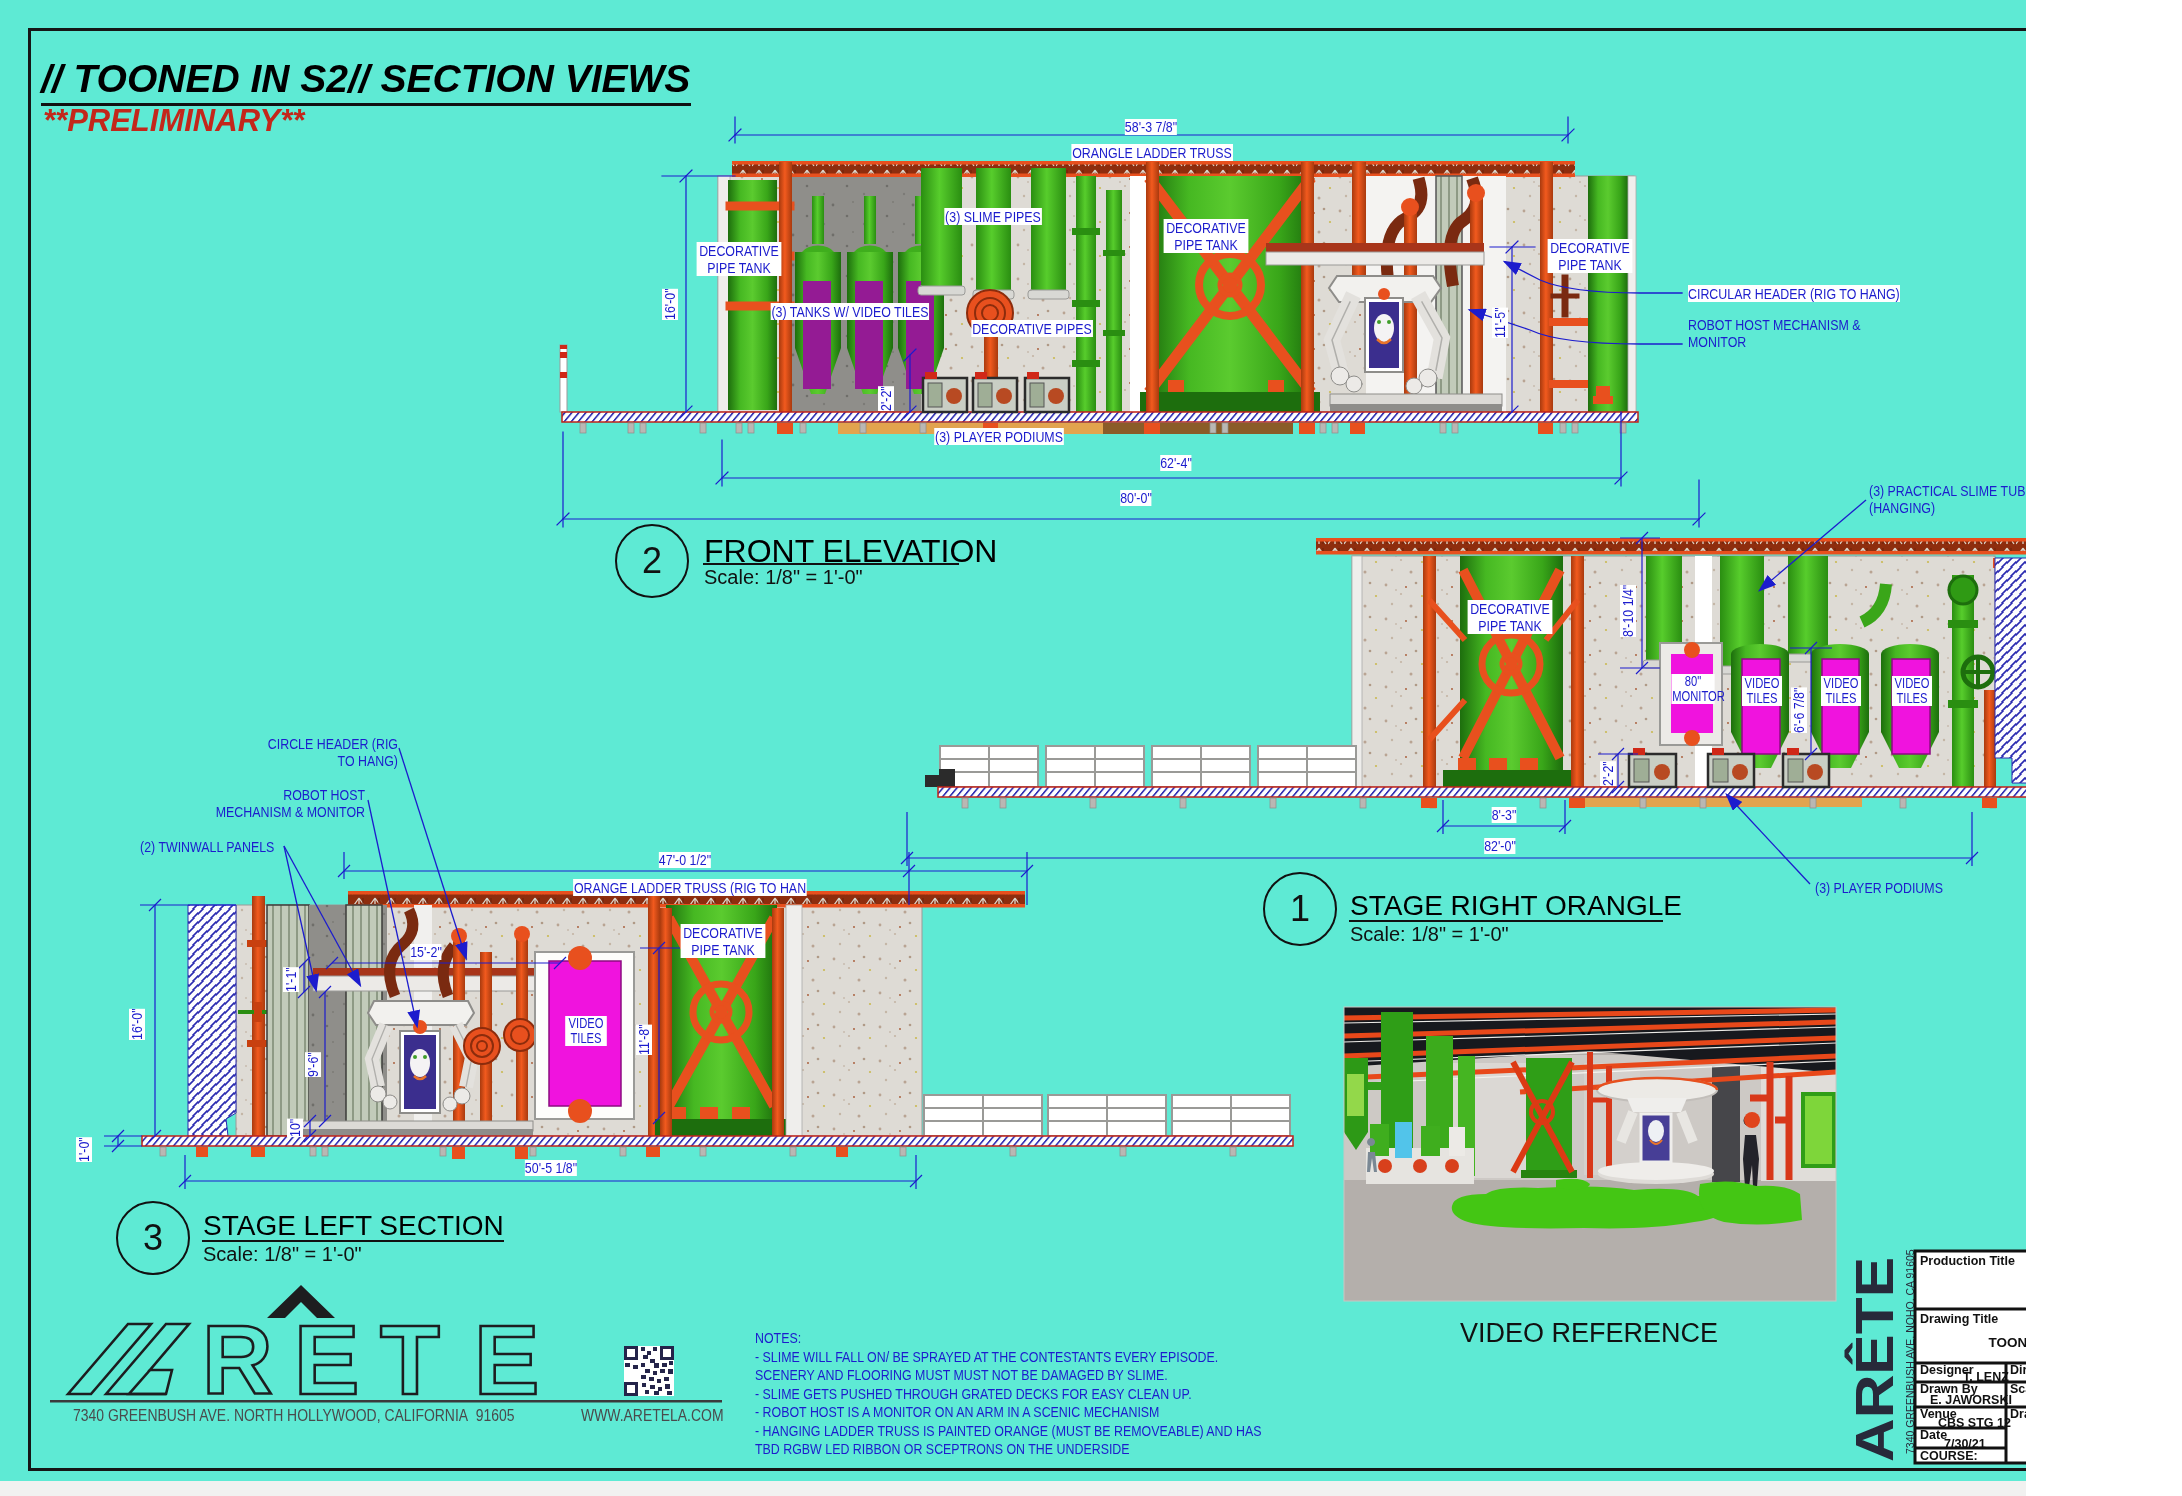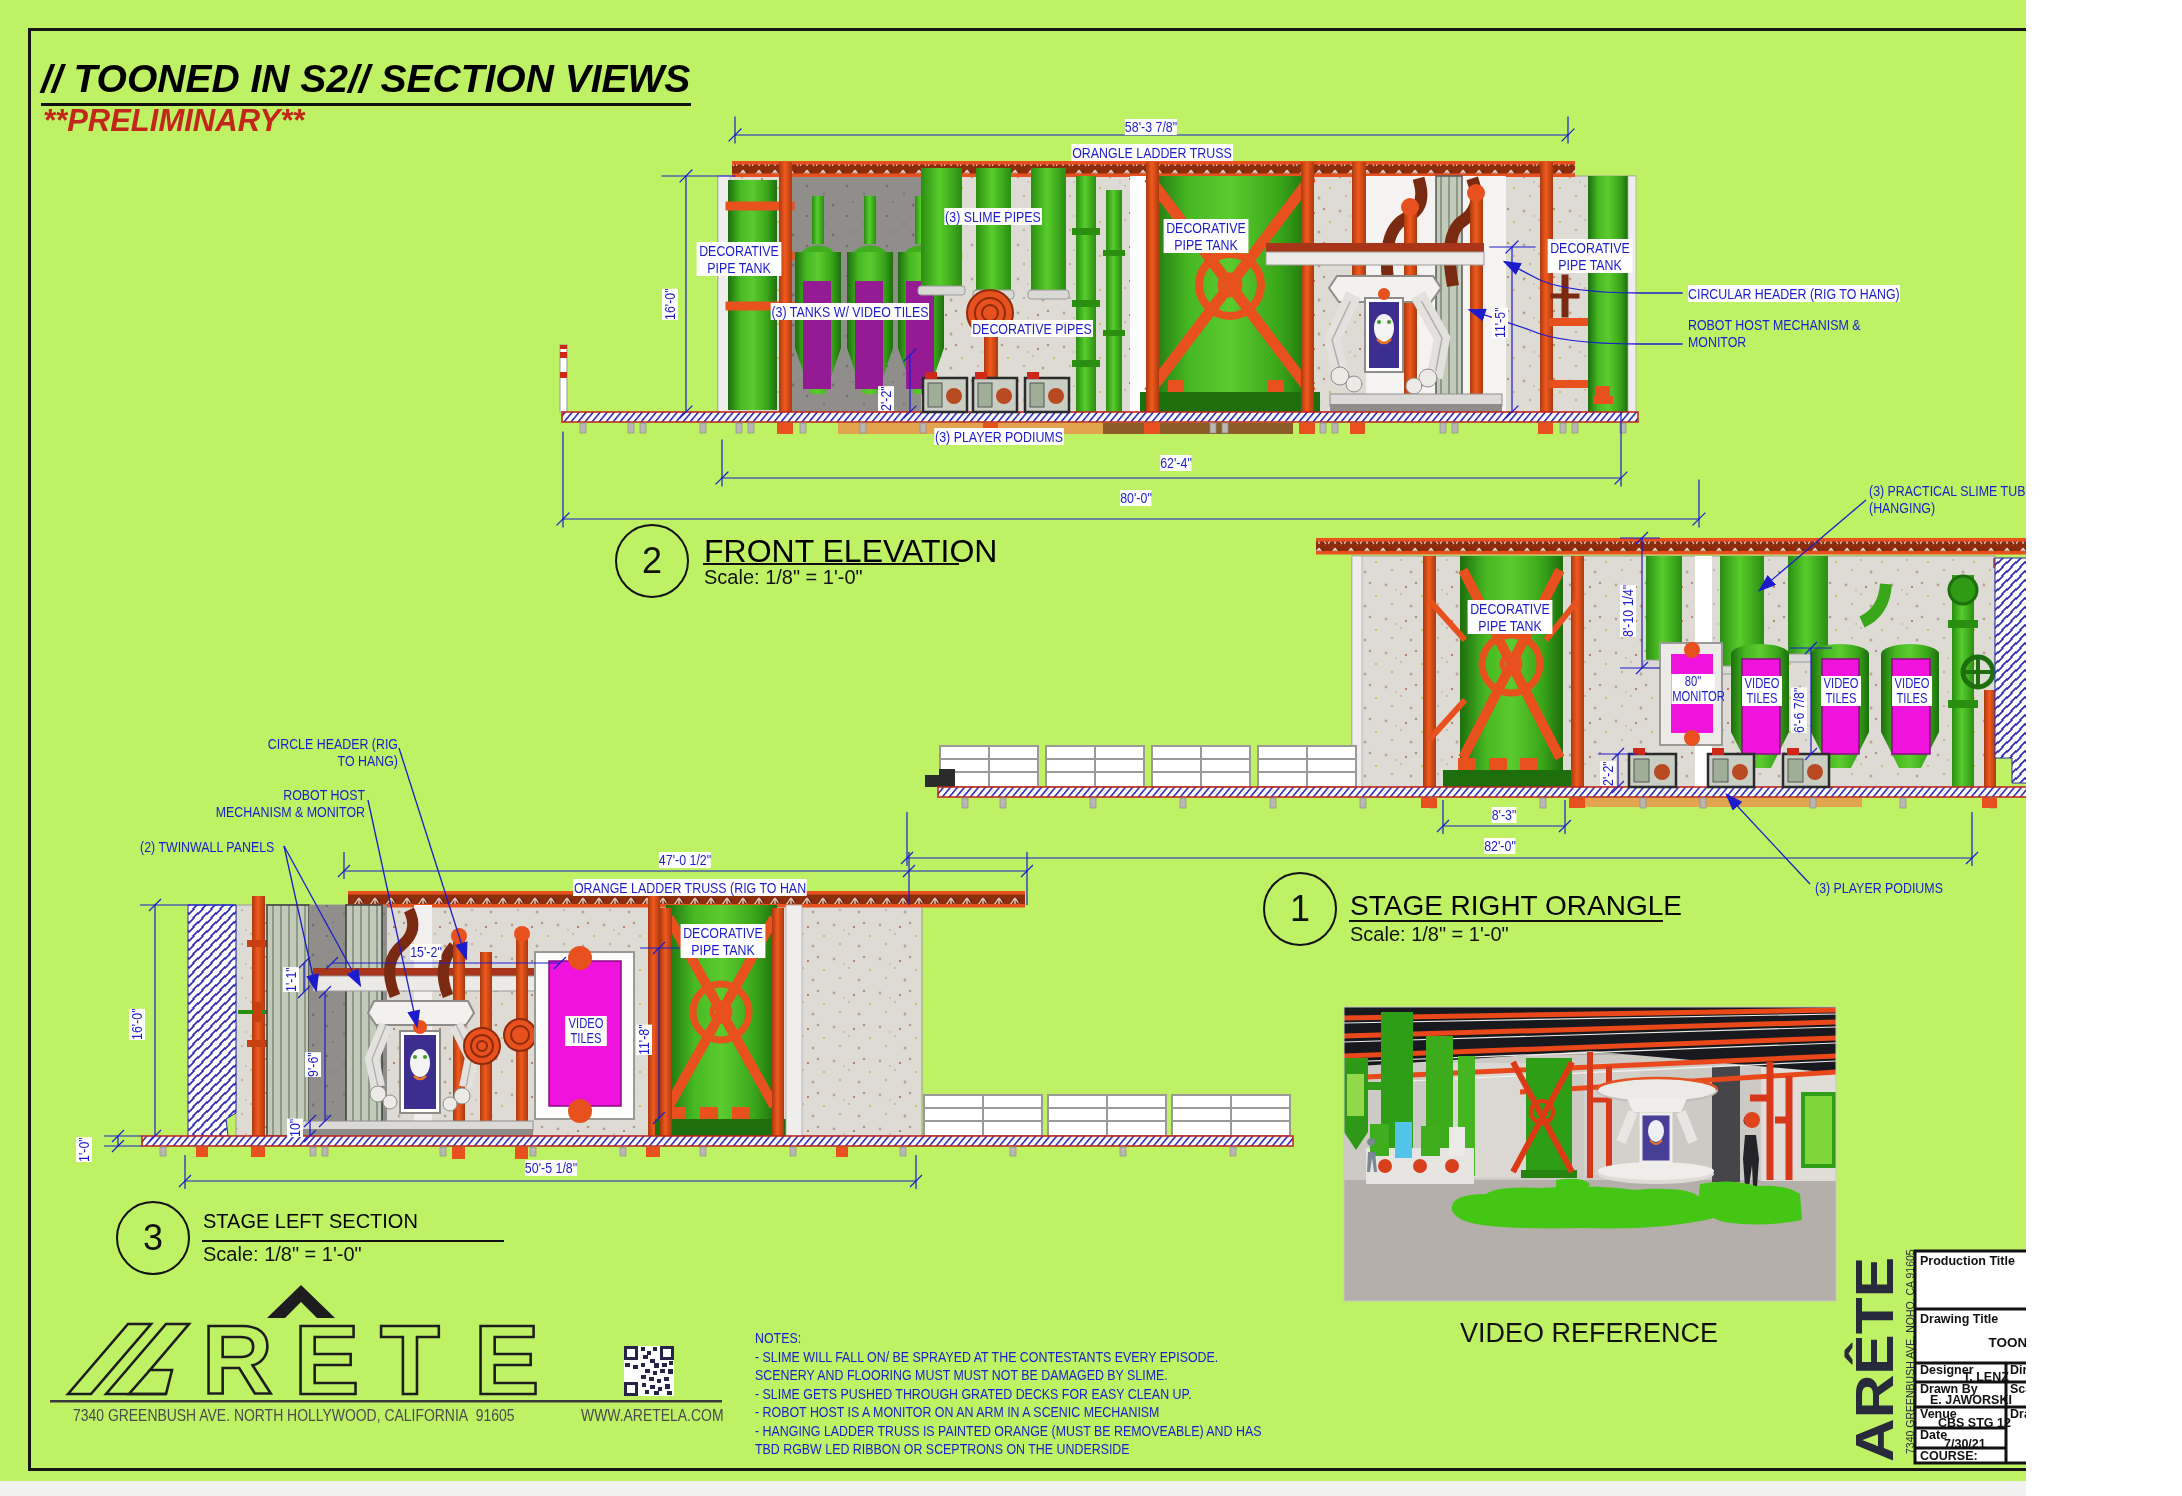--- a/index.html
+++ b/index.html
@@ -1,16 +1,16 @@
 <!DOCTYPE html>
 <html><head>
 <meta charset="utf-8">
 <style>
   html,body{margin:0;padding:0;background:#fff;}
-  #page{position:relative;width:2026px;height:1496px;background:#bef264;overflow:hidden;
+  #page{position:relative;width:2026px;height:1496px;background:#5eead4;overflow:hidden;
         font-family:"Liberation Sans",sans-serif;}
   .lbl{position:absolute;color:#1c1ccd;background:#fff;font-size:15.5px;line-height:17px;
        text-align:center;white-space:nowrap;padding:0 1px;transform:translateX(-50%) scaleX(0.8);}
   .lbl2{position:absolute;color:#1c1ccd;background:#fff;font-size:15.5px;line-height:17px;
        text-align:center;padding:0 1px;transform:scaleX(0.8);}
   .lblL{position:absolute;color:#1c1ccd;font-size:15.5px;line-height:17px;white-space:nowrap;
        transform:scaleX(0.8);transform-origin:0 50%;}
   .lblR{position:absolute;color:#1c1ccd;font-size:15.5px;line-height:16.5px;text-align:right;
        transform:scaleX(0.8);transform-origin:100% 50%;}
   .dim{position:absolute;color:#1c1ccd;font-size:15.5px;line-height:16px;white-space:nowrap;background:#fff;
@@ -1074,21 +1074,21 @@
 <div class="dim vdim" style="left:76px;top:1162px;">1'-0"</div>
 
 <div class="lbl2" style="left:560px;top:1016px;width:50px;font-size:14px;line-height:15px;">VIDEO TILES</div>
 
 <div class="dim vdim" style="left:636px;top:1055px;">11'-8"</div>
 
 <div class="dimC" style="left:551px;top:1160px;">50'-5 1/8"</div>
 
 <div style="position:absolute;left:116px;top:1201px;width:70px;height:70px;border:2px solid #111;border-radius:50%;text-align:center;font-size:36px;line-height:70px;color:#111;">3</div>
 
-<div class="ttl" style="left:203px;top:1210px;font-size:20px;font-weight:normal;">STAGE LEFT SECTION</div>
+<div class="ttl" style="left:203px;top:1210px;font-size:28px;font-weight:normal;">STAGE LEFT SECTION</div>
 
 <div style="position:absolute;left:202px;top:1240px;width:302px;height:2px;background:#111;"></div>
 
 <div style="position:absolute;left:203px;top:1243px;font-size:20px;color:#111;">Scale: 1/8" = 1'-0"</div>
 
 <div style="position:absolute;left:1589px;top:1318px;transform:translateX(-50%);font-size:27px;color:#111;">VIDEO REFERENCE</div>
 
 <div style="position:absolute;left:755px;top:1329px;width:680px;color:#1c1ccd;font-size:15.5px;line-height:18.5px;transform:scaleX(0.8);transform-origin:0 0;white-space:nowrap;">
 NOTES:<br>
 - SLIME WILL FALL ON/ BE SPRAYED AT THE CONTESTANTS EVERY EPISODE.<br>

